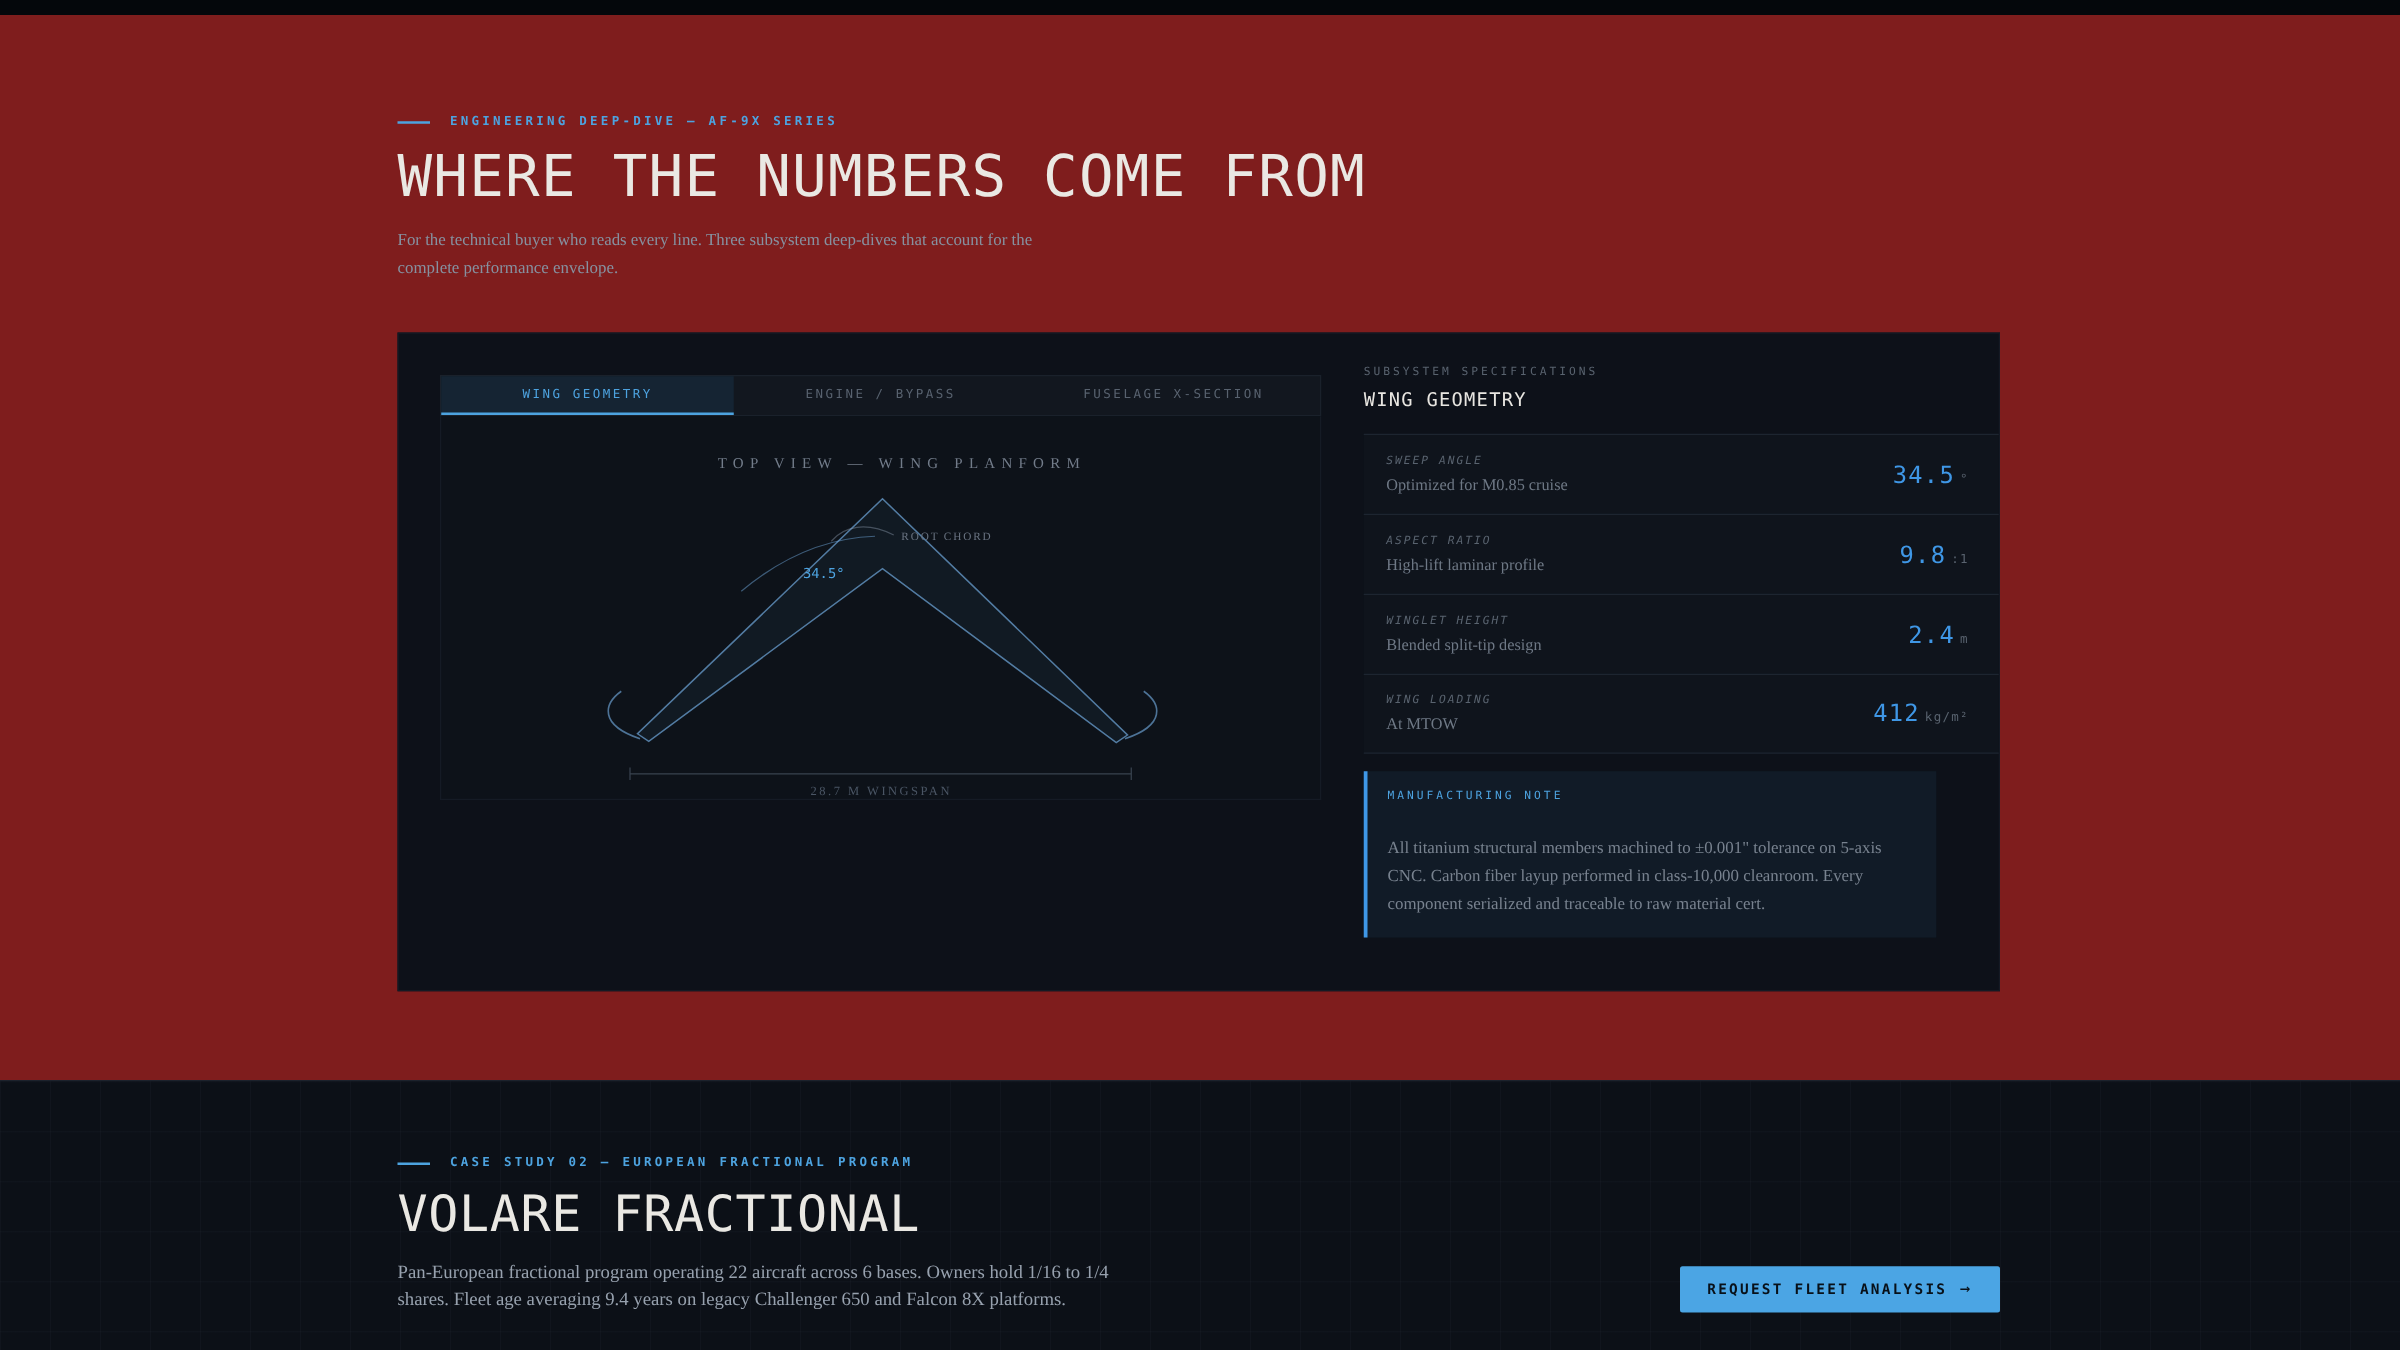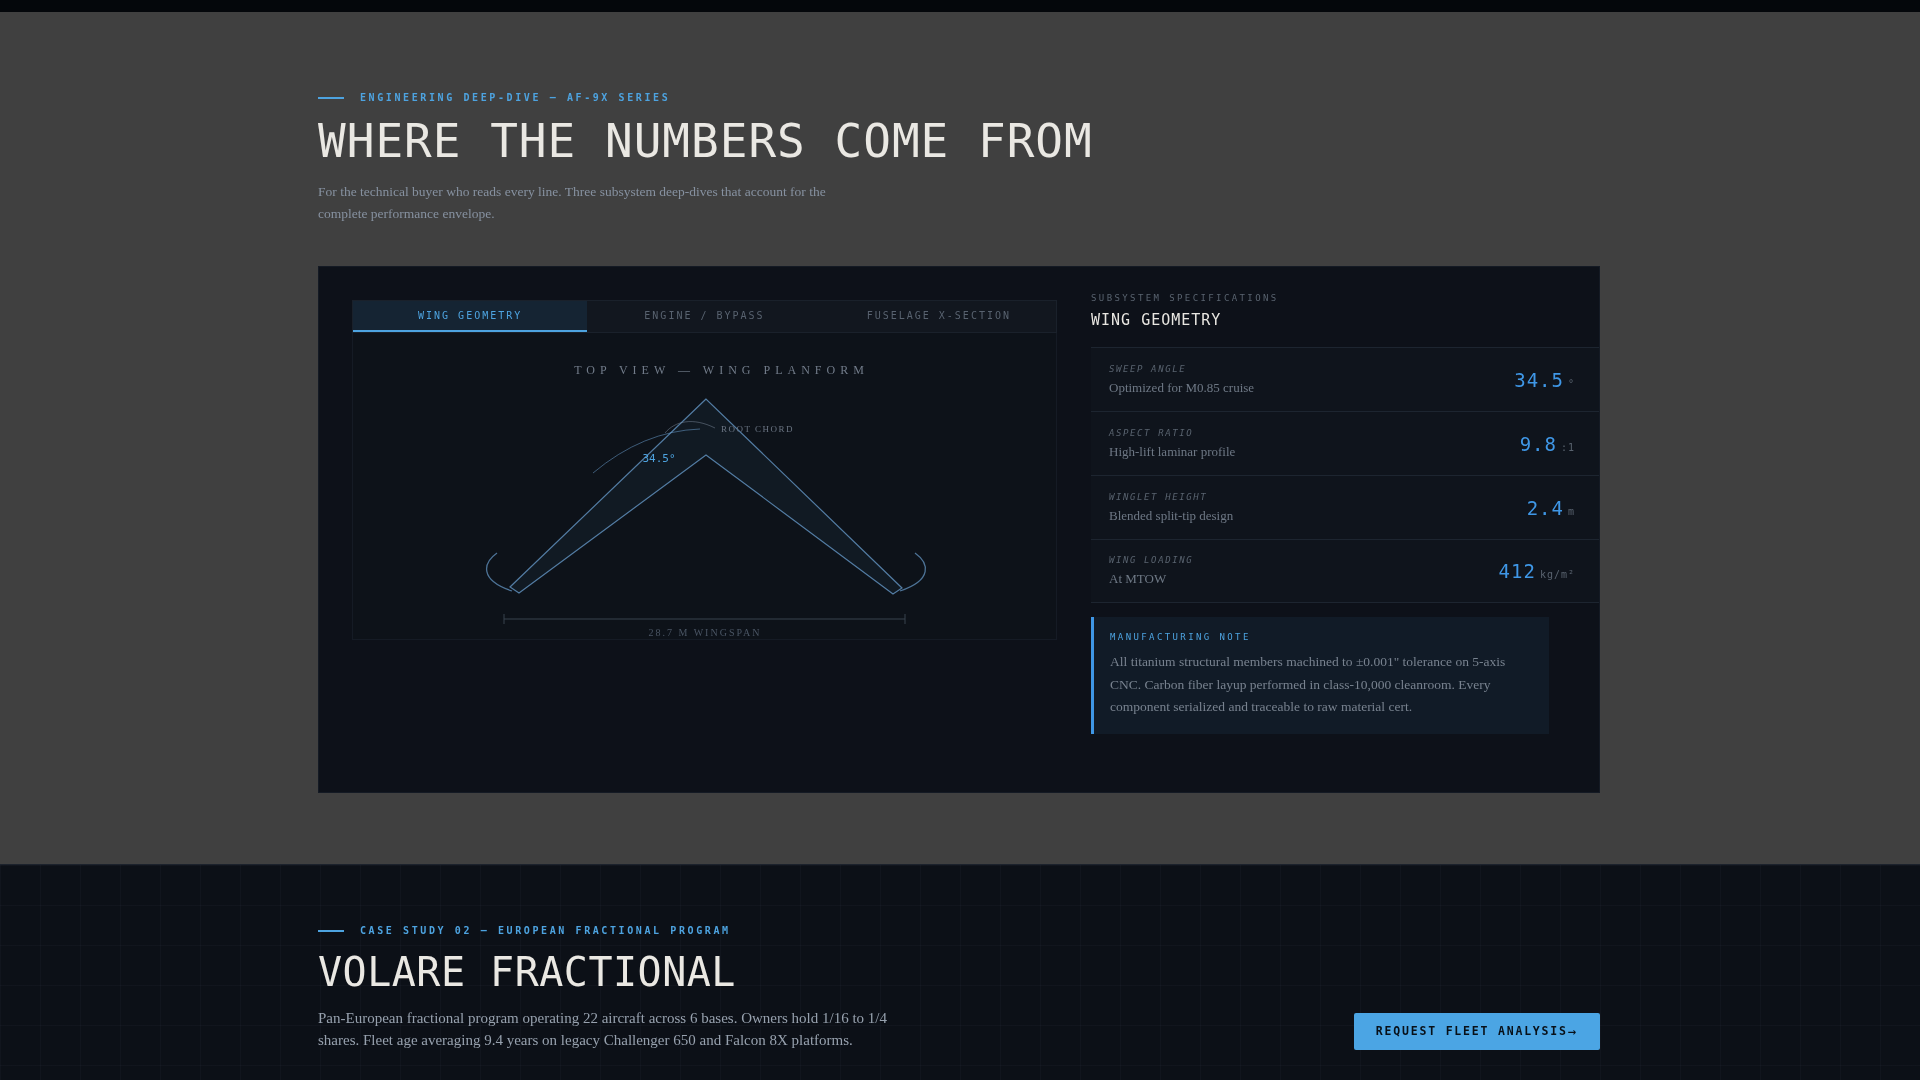--- a/index.html
+++ b/index.html
@@ -2,21 +2,21 @@
 <html><head>
 <meta charset="utf-8">
 <style>
   * { margin:0; padding:0; box-sizing:border-box; }
   html,body { width:1920px; height:1080px; overflow:hidden; background:#0a0e15;
     font-family:"Liberation Sans", sans-serif; }
 
   .top-strip { height:12px; background:#04070b; }
 
   
-  .specs { height:852px; background:#404040; padding:80px 0 0 318px; }
+  .specs { height:852px; background:#7f1d1d; padding:80px 0 0 318px; }
   .container { width:1282px; }
 
   .eyebrow { display:flex; align-items:center; gap:16px; }
   .eyebrow-dash { width:26px; height:2px; background:#4da3e0; }
   .eyebrow-text { font-family:"DejaVu Sans Mono", monospace; font-size:10px;
     letter-spacing:2.6px; color:#4da3e0; font-weight:bold; }
 
   h1 { font-family:"DejaVu Sans Mono", monospace; font-weight:normal;
     font-size:46px; letter-spacing:1px; color:#eae8e3; margin-top:14px; line-height:1.05; }
 
@@ -60,35 +60,35 @@
     color:#6e7885; margin-top:6px; }
   .spec-value { font-family:"DejaVu Sans Mono", monospace; font-size:19px;
     letter-spacing:1px; color:#3f97e6; font-weight:500; white-space:nowrap; }
   .spec-value .unit { font-size:10px; color:#59636f; margin-left:4px; font-weight:normal; }
   .spec-value.material .val { color:#a8d2f2; font-size:18px; }
 
   .note { margin-top:14px; margin-right:50px; background:rgba(77,163,224,0.07);
     border-left:3px solid #3f97e6; padding:15px 18px 16px 16px; }
   .note-title { font-family:"DejaVu Sans Mono", monospace; font-size:9px;
     letter-spacing:2.4px; color:#4da3e0; font-weight:normal; }
-  .note-body { margin-top:9px; font-family:"Liberation Serif", serif; font-size:13.5px;
+  .note-body { margin-top:25px; font-family:"Liberation Serif", serif; font-size:13.5px;
     line-height:1.65; color:#78828f; }
 
   
   .case { height:216px; background:#0c1017; border-top:1px solid #1c222c;
     background-image:
       linear-gradient(rgba(150,175,210,0.035) 1px, transparent 1px),
       linear-gradient(90deg, rgba(150,175,210,0.035) 1px, transparent 1px);
     background-size:40px 40px; padding:60px 0 0 318px; }
   .case-inner { display:flex; justify-content:space-between; align-items:flex-end; }
   h2 { font-family:"DejaVu Sans Mono", monospace; font-weight:normal; font-size:40px;
     letter-spacing:0.5px; color:#eae8e3; margin-top:13px; }
   .case-body { margin-top:13px; max-width:600px; font-family:"Liberation Serif", serif;
     font-size:15px; line-height:1.45; color:#97a1ae; }
-  .cta { display:flex; align-items:center; height:37px; padding:0 22px;
+  .cta { display:flex; align-items:center; gap:10px; height:37px; padding:0 22px;
     background:#4ba5e4; border:none; border-radius:2px; cursor:pointer;
     font-family:"DejaVu Sans Mono", monospace; font-size:11.5px; font-weight:bold;
     letter-spacing:1.8px; color:#081018; margin-bottom:2px; }
   .cta .arrow { font-size:14px; font-weight:normal; }
 </style>
 </head>
 <body>
 
 <div class="top-strip"></div>
 

